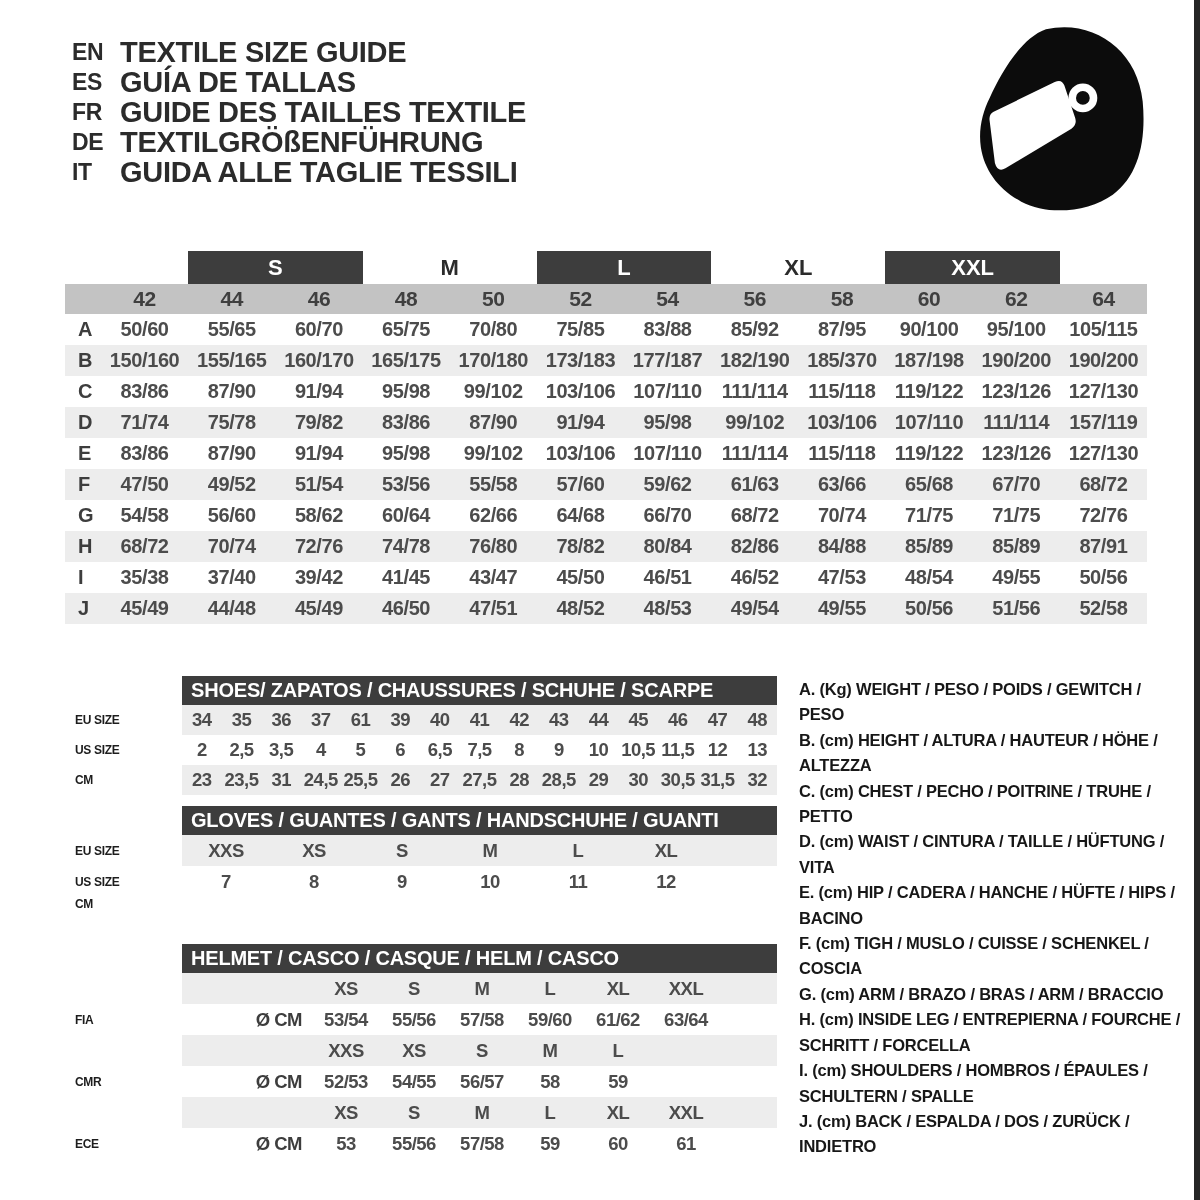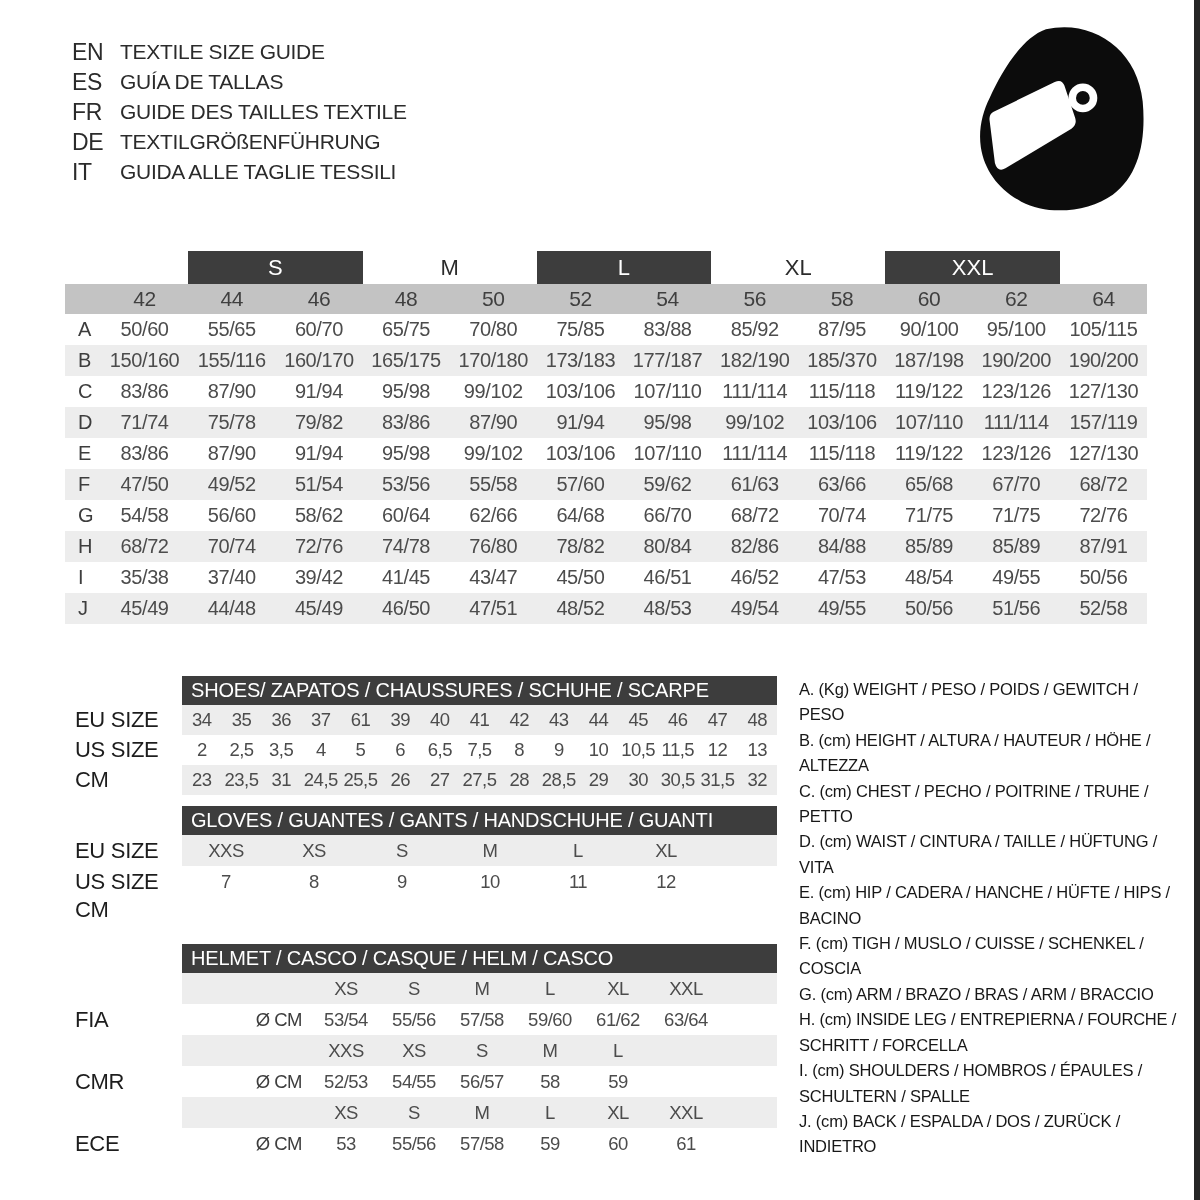--- a/index.html
+++ b/index.html
@@ -1,26 +1,26 @@
 <!DOCTYPE html>
 <html><head>
 <meta charset="utf-8">
 <style>
   * { margin:0; padding:0; box-sizing:border-box; }
   html,body { background:#ffffff; }
   #page {
     position:relative; width:1200px; height:1200px; background:#ffffff;
-    font-family:"Liberation Sans","DejaVu Sans",sans-serif; font-weight:400; overflow:hidden;padding-left:40px;
+    font-family:"Liberation Sans","DejaVu Sans",sans-serif; font-weight:700; overflow:hidden;padding-left:40px;
   }
 
   
   .lang-block { position:absolute; left:72px; top:37px; }
   .lang-row { display:flex; height:30px; align-items:center; }
   .lang-code { width:48px; font-size:23px; color:#2b2b2b; letter-spacing:-0.3px; }
-  .lang-title { font-size:21px; color:#2b2b2b; letter-spacing:-0.3px; }
+  .lang-title { font-size:29px; color:#2b2b2b; letter-spacing:-0.3px; }
 
   
   .helmet-logo { position:absolute; left:972px; top:24px; width:176px; height:190px; }
   .helmet-logo svg { width:100%; height:100%; }
 
   
   .main-table { position:absolute; left:65px; top:251px; width:1082px; }
   .grid-row { display:grid; grid-template-columns:36px repeat(12,1fr); }
   .band-row { height:33px; }
   .band-label { display:flex; align-items:center; justify-content:center; font-size:22px; color:#2b2b2b; }
@@ -31,21 +31,21 @@
   .data-row.striped { background:#ededed; }
   .cell { display:flex; align-items:center; justify-content:center; font-size:20px; color:#4c4c4c; letter-spacing:-0.4px; }
   .cell.letter { justify-content:flex-start; padding-left:13px; color:#3d3d3d; }
 
   
   .section { position:absolute; left:75px; width:702px; }
   #shoes-section  { top:676px; }
   #gloves-section { top:806px; }
   #helmet-section { top:944px; }
   .sub-row { display:flex; }
-  .sub-label { width:107px; display:flex; align-items:center; font-size:22px; color:#1d1d1d; letter-spacing:-0.3px;text-align:center; }
+  .sub-label { width:107px; display:flex; align-items:center; font-size:12px; color:#1d1d1d; letter-spacing:-0.3px;text-align:center; }
   .dark-bar { width:595px; height:29px; background:#3d3d3d; display:flex; align-items:center; }
   .bar-text { color:#ffffff; font-size:20px; padding-left:9px; letter-spacing:-0.2px; white-space:nowrap; }
   .sub-grid { width:595px; display:grid; }
   .h30 { height:30px; } .h31 { height:31px; }
   .striped-bg { background:#ededed; }
   .shoes-grid  { grid-template-columns:repeat(15,1fr); }
   .gloves-grid { grid-template-columns:repeat(6,88px) 1fr; }
   .helmet-grid { grid-template-columns:130px repeat(6,68px) 1fr; }
   .scell { display:flex; align-items:center; justify-content:center; font-size:18.5px; color:#4c4c4c; letter-spacing:-0.5px; white-space:nowrap; }
   .scell.unit { justify-content:flex-end; padding-right:10px; color:#3d3d3d; }
@@ -128,21 +128,21 @@
         <div class="cell">83/88</div>
         <div class="cell">85/92</div>
         <div class="cell">87/95</div>
         <div class="cell">90/100</div>
         <div class="cell">95/100</div>
         <div class="cell">105/115</div>
       </div>
       <div class="grid-row data-row striped">
         <div class="cell letter">B</div>
         <div class="cell">150/160</div>
-        <div class="cell">155/116</div>
+        <div class="cell">155/165</div>
         <div class="cell">160/170</div>
         <div class="cell">165/175</div>
         <div class="cell">170/180</div>
         <div class="cell">173/183</div>
         <div class="cell">177/187</div>
         <div class="cell">182/190</div>
         <div class="cell">185/370</div>
         <div class="cell">187/198</div>
         <div class="cell">190/200</div>
         <div class="cell">190/200</div>

